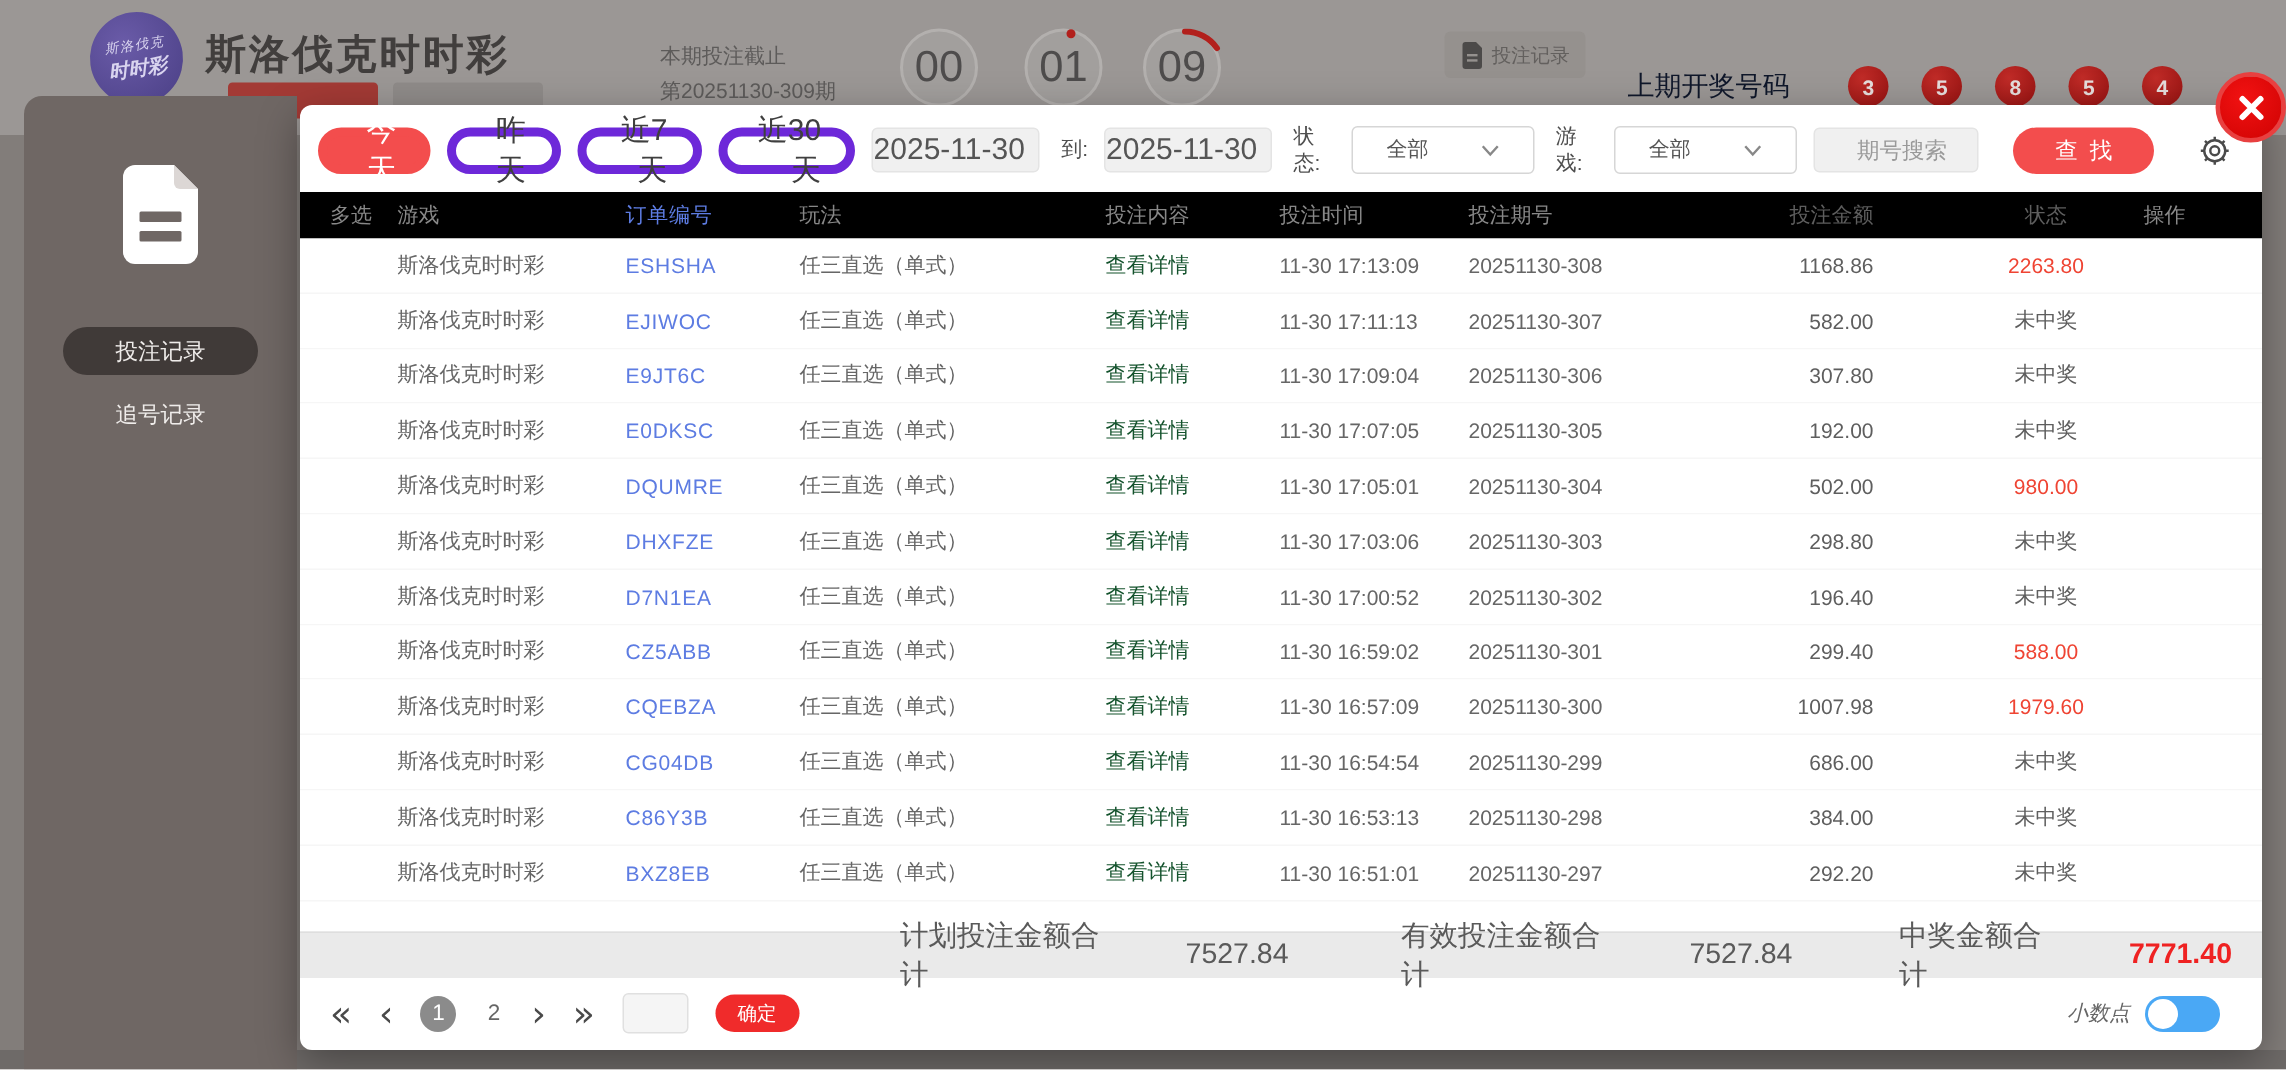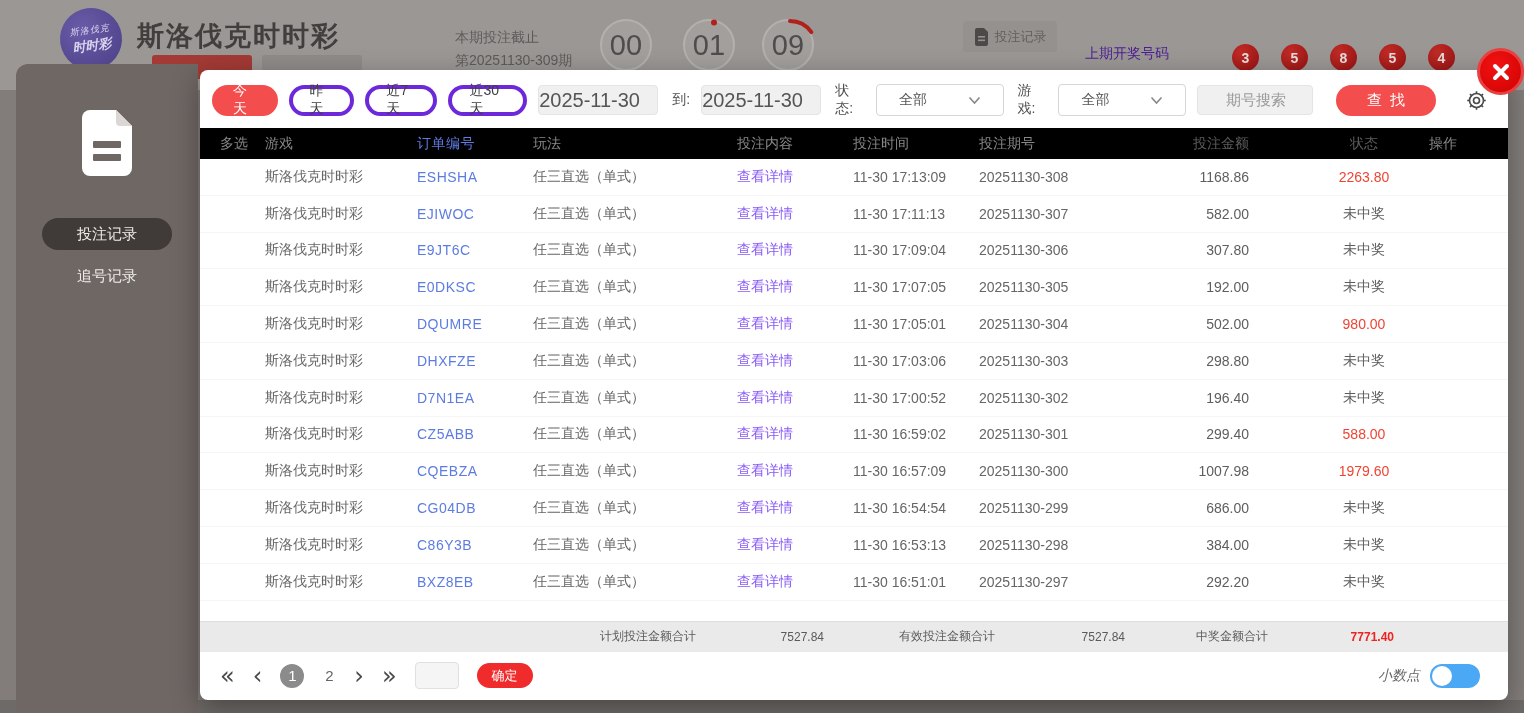--- a/index.html
+++ b/index.html
@@ -12,79 +12,79 @@
   .bottombar { position:absolute; left:0; top:700px; width:1524px; height:13px; background:#6e6a68; }
   .logo { position:absolute; left:60px; top:8px; width:62px; height:62px; border-radius:50%;
           background:radial-gradient(circle at 38% 32%, #6a5ba8, #4a3f85); color:#d9d4ef;
           display:flex; flex-direction:column; align-items:center; justify-content:center;
           font-style:italic; transform:rotate(-8deg); }
   .logo .l1 { font-size:9px; letter-spacing:1px; }
   .logo .l2 { font-size:13px; font-weight:bold; }
   .page-title { position:absolute; left:137px; top:18px; font-size:27px; font-weight:bold; color:#413e3d; letter-spacing:2px; }
   .title-tab-red { position:absolute; left:152px; top:55px; width:100px; height:24px; background:#a33a35; border-radius:3px; }
   .title-tab-gray { position:absolute; left:262px; top:55px; width:100px; height:24px; background:#8f8b89; border-radius:3px; }
-  .deadline { position:absolute; left:455px; top:26px; font-size:14px; color:#5d5b5a; line-height:23px; }
+  .deadline { position:absolute; left:440px; top:26px; font-size:14px; color:#5d5b5a; line-height:23px; }
   .cd-circle { position:absolute; top:19px; width:56px; height:56px; }
   .cd-circle .ring { width:52px; height:52px; border:2px solid #b3b0ae; border-radius:50%;
                      display:flex; align-items:center; justify-content:center;
                      font-size:29px; color:#4e4c4c; background:rgba(255,255,255,0.08); }
   .cd-circle svg { position:absolute; left:0; top:0; }
   .records-btn { position:absolute; left:963px; top:21px; width:94px; height:31px; background:#95918e;
                  border-radius:4px; display:flex; align-items:center; justify-content:center; gap:6px;
                  font-size:13px; color:#63605e; border:none; }
-  .lastdraw-label { position:absolute; left:1085px; top:45px; font-size:14px; color:#4c1d95; }
+  .lastdraw-label { position:absolute; left:1085px; top:45px; font-size:18px; color:#0f172a; }
   .balls { position:absolute; left:1232px; top:44px; display:flex; gap:22px; }
   .ball { width:27px; height:27px; border-radius:50%; background:radial-gradient(circle at 35% 30%, #c12c28, #941110);
           color:#e6dedd; font-size:14px; font-weight:bold; display:flex; align-items:center; justify-content:center; }
 
   
   .sidebar { position:absolute; left:16px; top:64px; width:182px; height:649px; background:#6f6764;
              border-radius:12px 0 0 0; display:flex; flex-direction:column; align-items:center; }
   .doc-icon { margin-top:46px; }
   .side-item { width:130px; height:32px; border-radius:16px; margin-top:10px; display:flex; align-items:center;
                justify-content:center; font-size:15px; color:#efecea; cursor:pointer; }
   .side-item.first { margin-top:42px; }
   .side-item.active { background:#403a38; }
 
   
   .modal { position:absolute; left:200px; top:70px; width:1308px; height:630px; background:#ffffff;
            border-radius:8px; box-shadow:0 8px 28px rgba(0,0,0,0.35); display:flex; flex-direction:column; }
   .filters { display:flex; align-items:center; gap:11px; padding:12px 20px 10px 12px; }
-  .pill { height:31px; padding:0 17px; border-radius:16px; background:#fff; border:4px solid #6d28d9;
-          font-size:14px; color:#3f3f3f; display:flex; align-items:center; cursor:pointer; }
+  .pill { height:31px; padding:0 17px; border-radius:16px; background:#fff; border:6px solid #6d28d9;
+          font-size:20px; color:#3f3f3f; display:flex; align-items:center; cursor:pointer;text-align:right; }
   .pill.active { background:#f34d4d; border-color:#f34d4d; color:#fff; }
   .date-input { width:128px; height:30px; background:#f0f0f0; border:1px solid #e4e4e4; border-radius:4px;
                 font-size:20px; color:#555; display:flex; align-items:center; }
   .flabel { font-size:14px; color:#4f4f4f; margin-left:3px; }
   .select { width:133px; height:32px; background:#fff; border:1px solid #d6d6d6; border-radius:4px;
             display:flex; align-items:center; justify-content:space-between; padding:0 22px;
             font-size:14px; color:#555; cursor:pointer; }
   .search-input { width:122px; height:30px; background:#f0f0f0; border:1px solid #e4e4e4; border-radius:4px;
                   font-size:15px; color:#9a9a9a; padding-left:28px; display:flex; align-items:center; }
   .find-btn { width:106px; height:31px; border:none; border-radius:16px; background:#f34d4d; color:#fff;
               font-size:15px; letter-spacing:8px; padding-left:8px; margin-left:12px; cursor:pointer; }
   .gear { margin-left:18px; cursor:pointer; display:flex; align-items:center; }
 
   
   .grid-row { display:grid; grid-template-columns:45px 152px 116px 204px 116px 126px 162px 158px 130px 1fr;
               padding:0 20px; align-items:center; }
   .thead { background:#000000; height:31px; font-size:14px; color:#888; }
   .tbody { flex:0 0 auto; }
   .trow { height:36.8px; font-size:14px; color:#666; border-bottom:1px solid #f6f6f6; background:#fff; }
   .c-order { color:#5d7ce2; letter-spacing:0.5px; }
-  .c-link { color:#8b5cf6; cursor:pointer; }
+  .c-link { color:#14532d; cursor:pointer; }
   .c-amount { text-align:right; padding-right:50px; color:#5e5e5e; }
   .c-status { text-align:center; color:#5e5e5e; }
   .c-status.win { color:#ef4433; }
   .c-op { text-align:left; padding-right:4px; }
   .thead .c-amount { padding-right:50px; }
 
   
   .totals { margin-top:20px; height:31px; background:#eaeaea; border-top:1px solid #dedede;
-            display:flex; align-items:center; font-size:12px; color:#5a5a5a; padding:0 20px; }
+            display:flex; align-items:center; font-size:19px; color:#5a5a5a; padding:0 20px; }
   .totals .lab1 { margin-left:380px; }
   .totals .v1 { width:128px; text-align:right; }
   .totals .lab2 { margin-left:75px; }
   .totals .v2 { width:130px; text-align:right; }
   .totals .lab3 { margin-left:71px; }
   .totals .v3 { width:126px; text-align:right; color:#ef2222; font-weight:bold; }
 
   
   .pager { display:flex; align-items:center; padding:0 28px 0 20px; height:44px; margin-top:2px; gap:18px; }
   .pg-arrow { font-size:24px; color:#4a4a4a; cursor:pointer; line-height:20px; font-family:"DejaVu Sans",sans-serif; }

